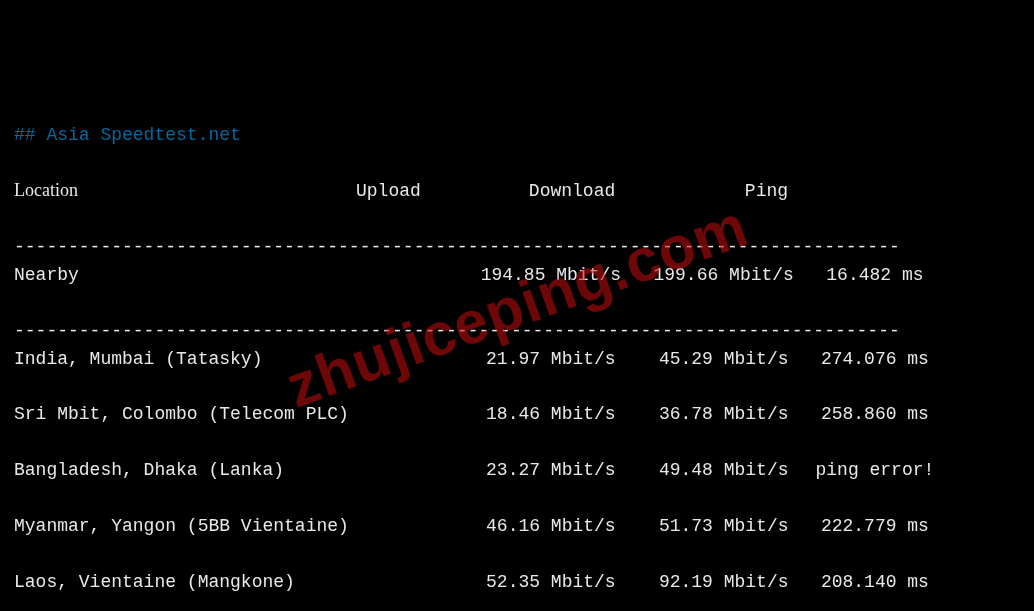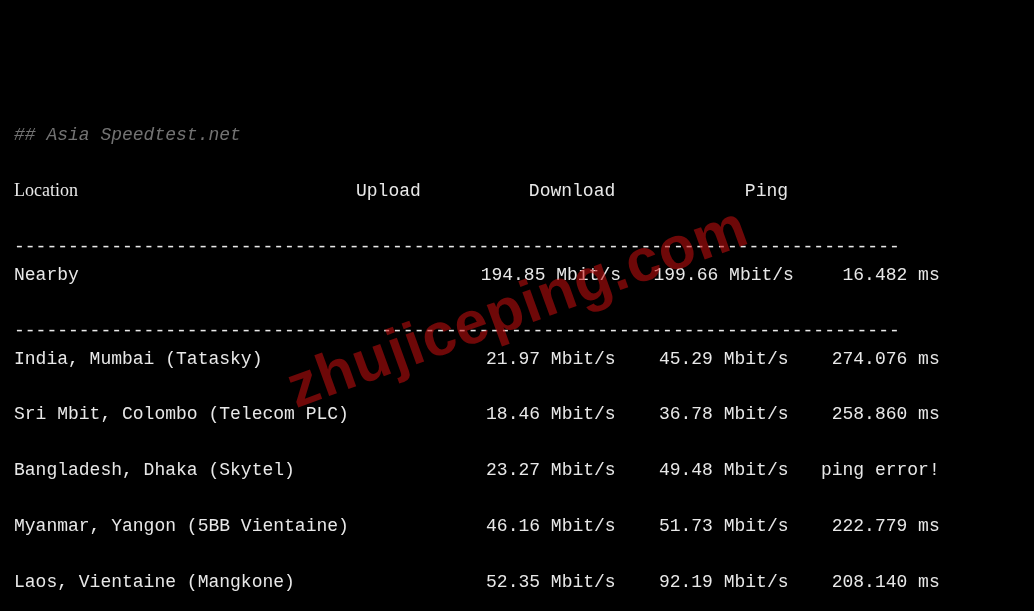--- a/index.html
+++ b/index.html
@@ -14,43 +14,42 @@
       font-size: 18px;
       line-height: 1.55;
       padding: 10px 14px;
       white-space: pre;
       position: relative;
       width: 1034px;
       height: 611px;
       overflow: hidden;
     }
     .title {
-      color: #737373;
-      font-style: italic;
+      color: #0369a1;
     }
     .watermark {
       position: absolute;
       left: 50%;
       top: 50%;
       transform: translate(-50%, -50%) rotate(-20deg);
       color: rgba(200, 15, 15, 0.55);
       font-size: 60px;
       font-weight: bold;
       font-family: Arial, sans-serif;
       pointer-events: none;
       letter-spacing: 1px;
       white-space: nowrap;
     }
     .row {
       display: block;
     }
     .loc { display: inline-block; width: 38ch; }
     .up { display: inline-block; width: 16ch; text-align: center; margin-left: 40px; }
     .dn { display: inline-block; width: 16ch; text-align: center; }
-    .pg { display: inline-block; width: 12ch; text-align: right; }
+    .pg { display: inline-block; width: 12ch; text-align: center; }
     .hdr-loc { display: inline-block; width: 38ch; font-family: Liberation Serif, serif; }
     .hdr-up { display: inline-block; width: 16ch; }
     .hdr-dn { display: inline-block; width: 16ch; }
     .hdr-pg { display: inline-block; width: 12ch; text-align: center; }
     .sep {
       letter-spacing: 0;
     }
   </style>
 </head>
 <body>
@@ -58,21 +57,21 @@
 
 
 <span class="title">## Asia Speedtest.net</span>
 
 <span class="row"><span class="hdr-loc">Location</span><span class="hdr-up">Upload</span><span class="hdr-dn">Download</span><span class="hdr-pg">Ping</span></span>
 <span class="sep">----------------------------------------------------------------------------------</span>
 <span class="row"><span class="loc">Nearby</span><span class="up">194.85 Mbit/s</span><span class="dn">199.66 Mbit/s</span><span class="pg">16.482 ms</span></span>
 <span class="sep">----------------------------------------------------------------------------------</span>
 <span class="row"><span class="loc">India, Mumbai (Tatasky)</span><span class="up">21.97 Mbit/s</span><span class="dn">45.29 Mbit/s</span><span class="pg">274.076 ms</span></span>
 <span class="row"><span class="loc">Sri Mbit, Colombo (Telecom PLC)</span><span class="up">18.46 Mbit/s</span><span class="dn">36.78 Mbit/s</span><span class="pg">258.860 ms</span></span>
-<span class="row"><span class="loc">Bangladesh, Dhaka (Skytel)</span><span class="up">23.27 Mbit/s</span><span class="dn">49.48 Mbit/s</span><span class="pg">ping error!</span></span>
+<span class="row"><span class="loc">Bangladesh, Dhaka (Lanka)</span><span class="up">23.27 Mbit/s</span><span class="dn">49.48 Mbit/s</span><span class="pg">ping error!</span></span>
 <span class="row"><span class="loc">Myanmar, Yangon (5BB Vientaine)</span><span class="up">46.16 Mbit/s</span><span class="dn">51.73 Mbit/s</span><span class="pg">222.779 ms</span></span>
 <span class="row"><span class="loc">Laos, Vientaine (Mangkone)</span><span class="up">52.35 Mbit/s</span><span class="dn">92.19 Mbit/s</span><span class="pg">208.140 ms</span></span>
 
 
 
 
 
 
 
 

